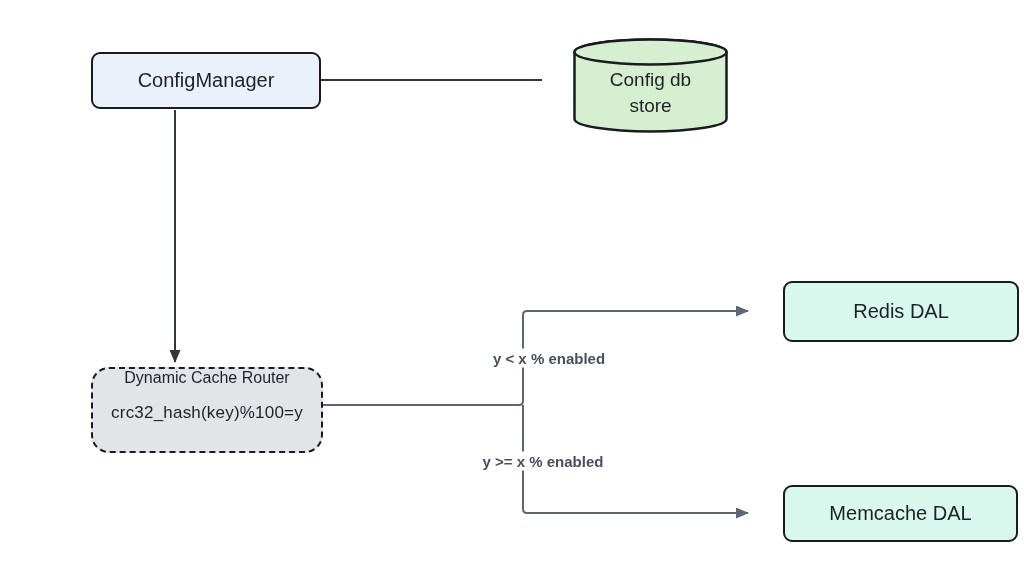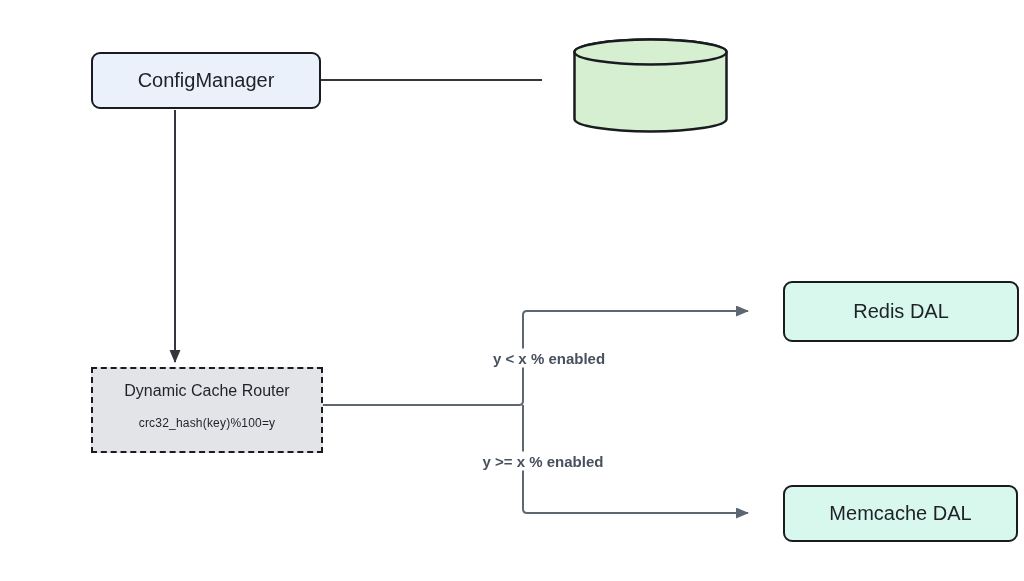--- a/index.html
+++ b/index.html
@@ -44,28 +44,27 @@
     background:var(--dal-fill);
   }
   .node-memcache{
     left:752px;top:485px;width:235px;height:57px;
     background:var(--dal-fill);
   }
   .node-router{
     left:60px;top:367px;width:232px;height:86px;
     background:var(--router-fill);
     border:2.5px dashed var(--border);
-    border-radius:0;
+    border-radius:18px;
     flex-direction:column;
     justify-content:flex-start;
-    padding-top:13px;
     gap:16px;
   }
   .router-title{font-size:16px;}
-  .router-sub{font-size:12px;letter-spacing:.2px;text-align:right;}
+  .router-sub{font-size:17px;letter-spacing:.2px;text-align:right;}
   .node-db{
     left:542px;top:38px;width:155px;height:95px;
     background:transparent;
   }
   .db-shape{position:absolute;left:0;top:0;}
   .db-label{
     position:relative;
     margin-top:14px;
     font-size:19px;line-height:26px;
     color:var(--node-text);
@@ -111,20 +110,24 @@
 
   <div class="node node-box node-configmanager">
     <span>ConfigManager</span>
   </div>
 
   <div class="node node-db">
     <svg class="db-shape" width="155" height="95" viewBox="0 0 155 95" xmlns="http://www.w3.org/2000/svg">
       <path d="M1.5 14 a76 12.5 0 0 1 152 0 v67 a76 12.5 0 0 1 -152 0 z" style="fill:var(--db-fill);stroke:var(--border);stroke-width:2.5"></path>
       <ellipse cx="77.5" cy="14" rx="76" ry="12.5" style="fill:var(--db-fill);stroke:var(--border);stroke-width:2.5"></ellipse>
     </svg>
+    <div class="db-label">
+      <div>Config db</div>
+      <div>store</div>
+    </div>
   </div>
 
   <div class="node node-router">
     <span class="router-title">Dynamic Cache Router</span>
     <span class="router-sub">crc32_hash(key)%100=y</span>
   </div>
 
   <div class="node node-box node-memcache">
     <span>Memcache DAL</span>
   </div>

